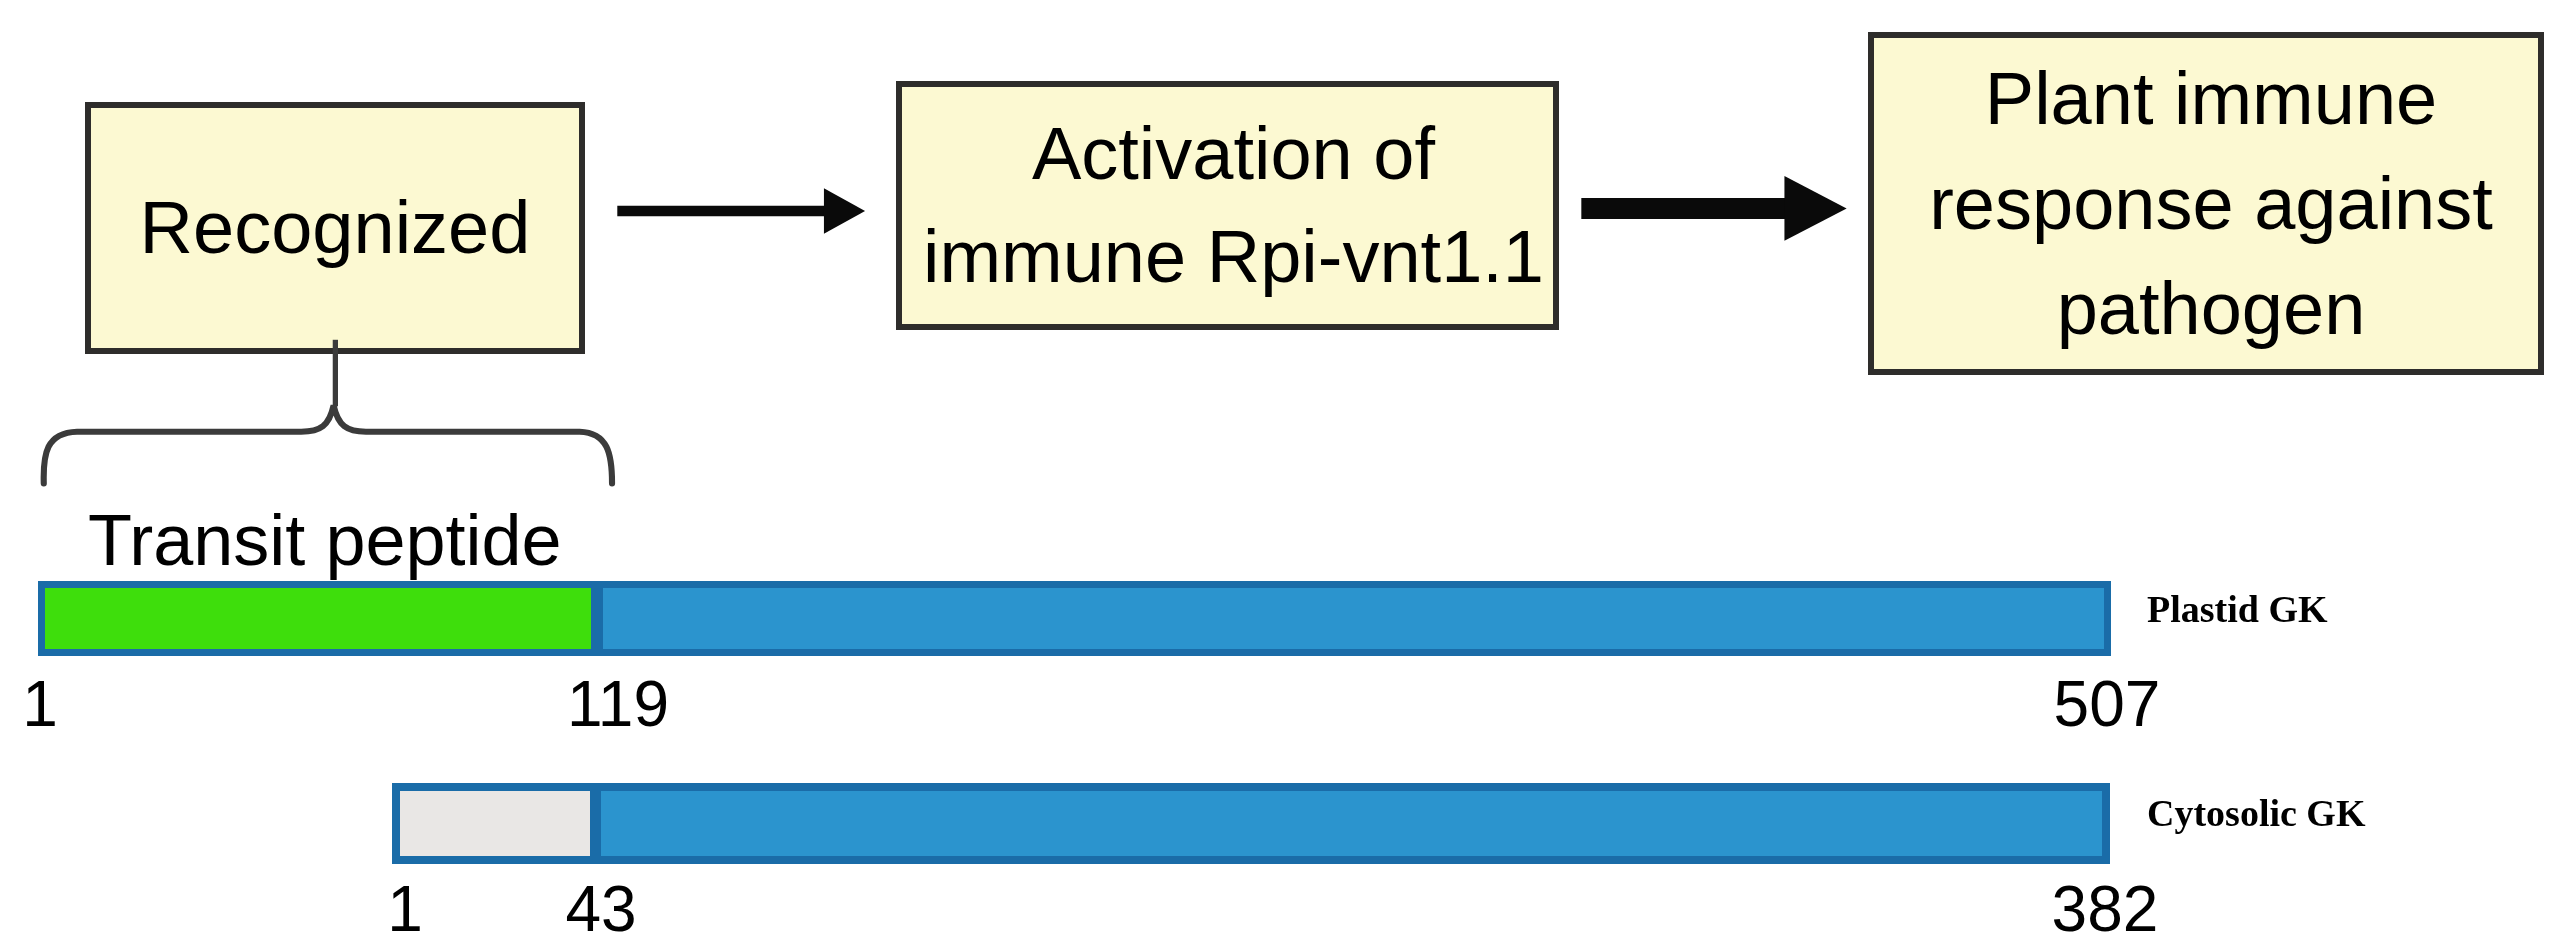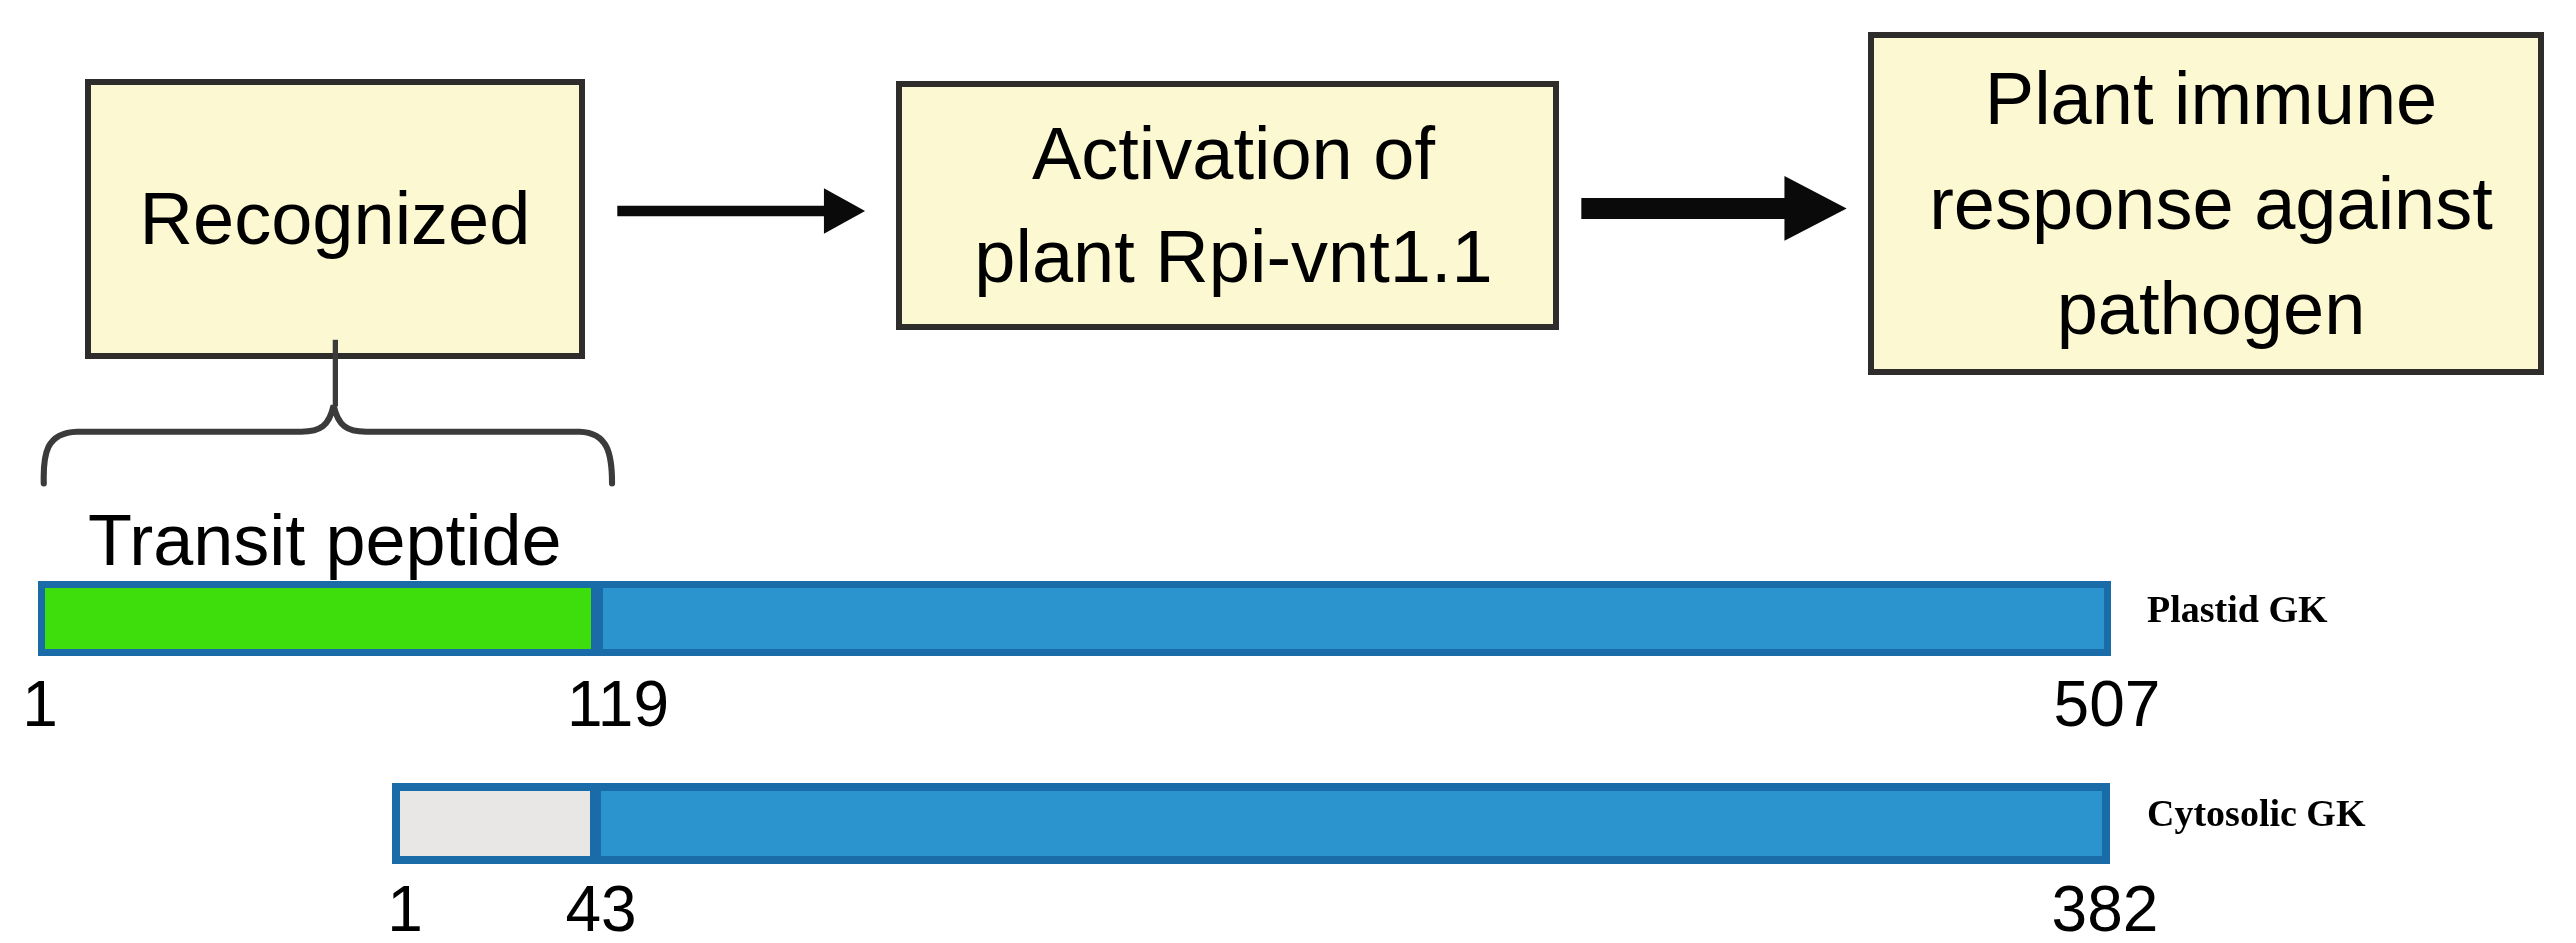--- a/index.html
+++ b/index.html
@@ -27,21 +27,21 @@
     background:var(--box-fill);
     border:6.1px solid var(--box-border);
     display:flex;flex-direction:column;
     align-items:center;justify-content:center;
     text-align:center;
     color:var(--text-black);
     font-size:74px;
     line-height:1.38;
   }
   .flowbox .line{white-space:nowrap;}
-  #box1{left:85px;top:79px;width:500px;height:280px;gap:36px;}
+  #box1{left:85px;top:102px;width:500px;height:252px;gap:36px;}
   #box2{left:896px;top:81px;width:663px;height:249px;padding-left:12px;}
   #box3{left:1868px;top:32px;width:676px;height:343px;line-height:1.42;padding-left:10px;}
   svg.overlay{position:absolute;left:0;top:0;width:2576px;height:944px;}
   .bar{
     position:absolute;
     background:var(--bar-fill-blue);
     border:7.9px solid var(--bar-border-blue);
   }
   #bar1{left:38px;top:581px;width:2073px;height:75px;}
   #bar2{left:392px;top:783px;width:1718px;height:81px;border-width:8.8px;}
@@ -74,21 +74,21 @@
 <body>
 
 <div class="canvas">
 
   <div class="flowbox" id="box1">
     <div class="line">Recognized</div>
   </div>
 
   <div class="flowbox" id="box2">
     <div class="line">Activation of</div>
-    <div class="line">plant Rpi-vnt1.1</div>
+    <div class="line">immune Rpi-vnt1.1</div>
   </div>
 
   <div class="flowbox" id="box3">
     <div class="line">Plant immune</div>
     <div class="line">response against</div>
     <div class="line">pathogen</div>
   </div>
 
   <svg class="overlay" viewBox="0 0 2942 1078">
 

